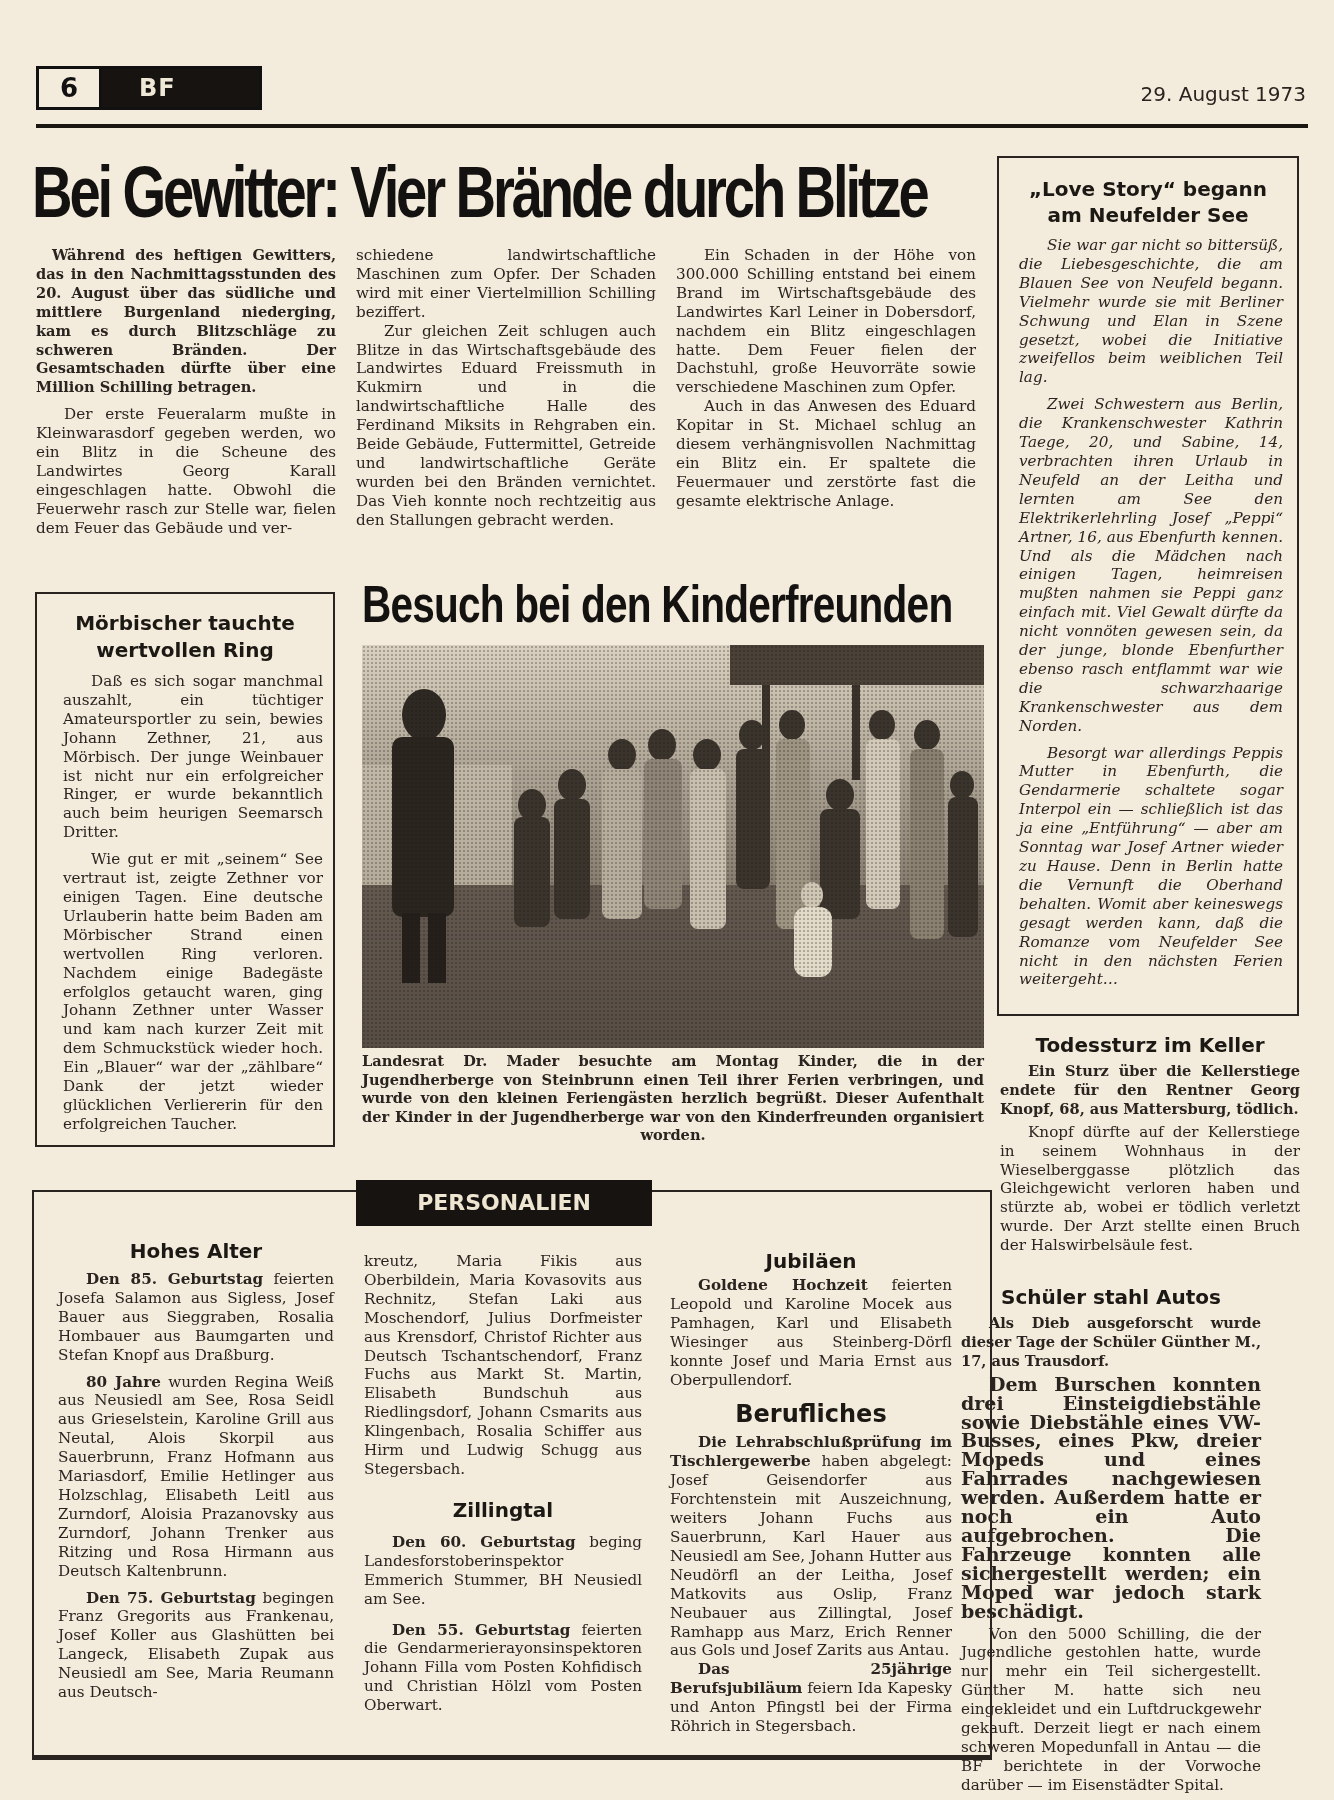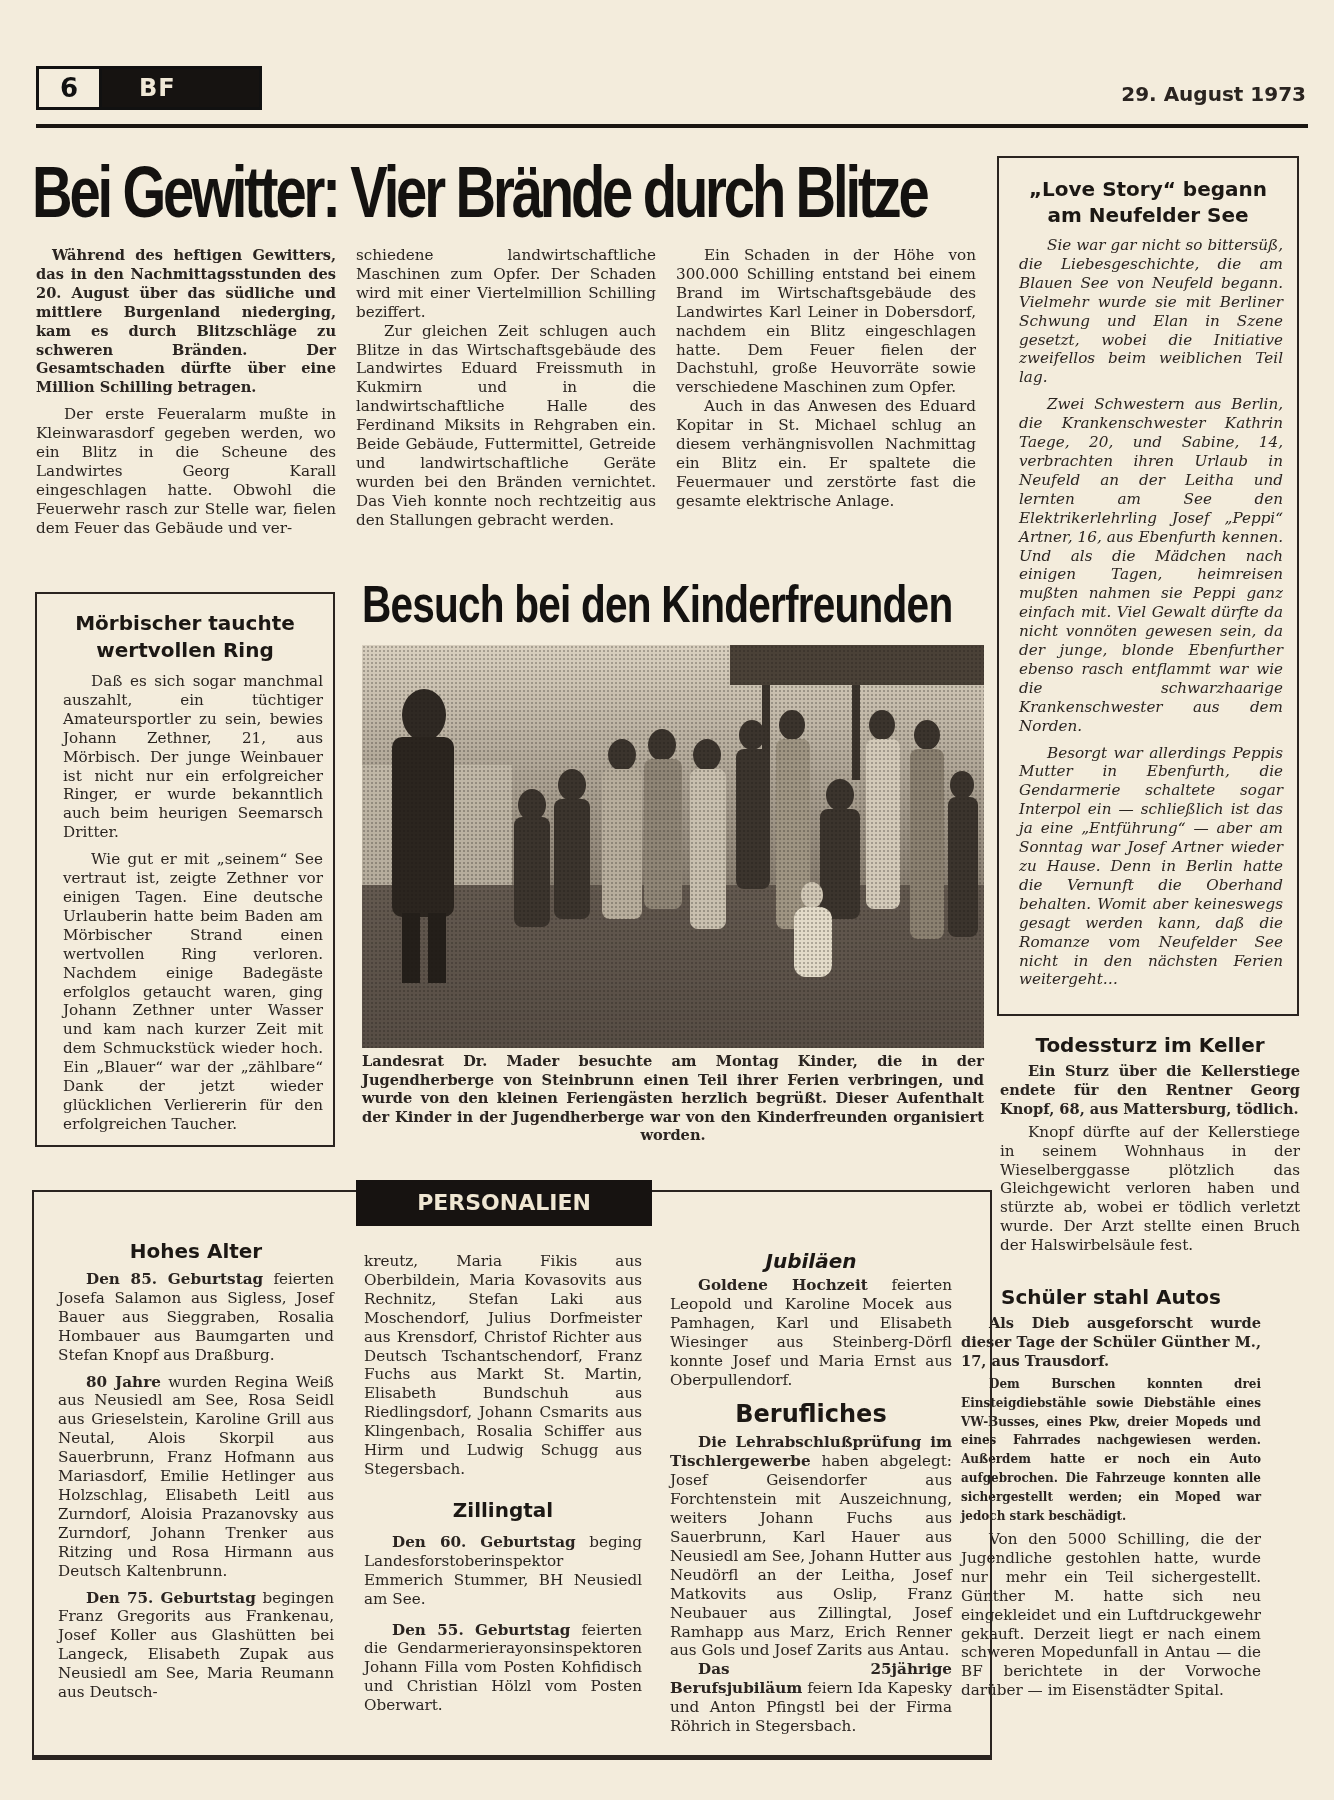--- a/index.html
+++ b/index.html
@@ -17,21 +17,21 @@
   .bold { font-weight: bold; }
   .ital { font-style: italic; }
   .head-sans { font-family: "DejaVu Sans", sans-serif; font-weight: bold; text-align: center; color: #1c1814; }
 
   
   #mast { left: 36px; top: 66px; width: 226px; height: 44px; border: 3px solid #111; background: #161311; box-sizing: border-box; }
   #mast .num { position: absolute; left: 0; top: 0; width: 60px; height: 38px; background: #f3ecdc; border-right: 3px solid #111;
                font-family: "DejaVu Sans", sans-serif; font-weight: bold; font-size: 26px; line-height: 38px; text-align: center; color: #111; }
   #mast .bf { position: absolute; left: 100px; top: 0; height: 38px; line-height: 38px;
               font-family: "DejaVu Sans", sans-serif; font-weight: bold; font-size: 24px; color: #f0e8d6; letter-spacing: 1px; }
-  #date { right: 28px; top: 82px; font-family: "DejaVu Sans", sans-serif; font-size: 20px; color: #2a2420; font-weight: bold; }
+  #date { right: 28px; top: 82px; font-family: "DejaVu Sans", sans-serif; font-size: 20px; color: #2a2420; }
   #rule-top { left: 36px; top: 124px; width: 1272px; height: 4px; background: #1a1612; }
 
   
   #hl { left: 32px; top: 152px; width: 960px; height: 80px;
         font-family: "Liberation Sans", sans-serif; font-weight: bold; font-size: 72px; line-height: 80px;
         letter-spacing: -4px; color: #141210; transform: scaleX(0.78); transform-origin: left top; white-space: nowrap; }
 
   
   .box { border: 2px solid #2a2420; box-sizing: border-box; }
   #box-love { left: 997px; top: 156px; width: 302px; height: 860px; }
@@ -146,21 +146,21 @@
   <div class="txt">
     <p class="bold" style="font-size:14.6px;">Ein Sturz über die Kellerstiege endete für den Rentner Georg Knopf, 68, aus Mattersburg, tödlich.</p>
     <p style="margin-top:4px">Knopf dürfte auf der Kellerstiege in seinem Wohnhaus in der Wieselberggasse plötzlich das Gleichgewicht verloren haben und stürzte ab, wobei er tödlich verletzt wurde. Der Arzt stellte einen Bruch der Halswirbelsäule fest.</p>
   </div>
 </div>
 
 <div class="abs" style="left:961px; top:1284px; width:300px;">
   <div class="head-sans" style="font-size:20px; line-height:26px; margin-bottom:4px;">Schüler stahl Autos</div>
   <div class="txt">
     <p class="bold" style="font-size:14.6px;">Als Dieb ausgeforscht wurde dieser Tage der Schüler Günther M., 17, aus Trausdorf.</p>
-    <p class="bold" style="font-size:12px; margin-top:4px;">Dem Burschen konnten drei Einsteigdiebstähle sowie Diebstähle eines VW-Busses, eines Pkw, dreier Mopeds und eines Fahrrades nachgewiesen werden. Außerdem hatte er noch ein Auto aufgebrochen. Die Fahrzeuge konnten alle sichergestellt werden; ein Moped war jedoch stark beschädigt.</p>
+    <p class="bold" style="font-size:19px; margin-top:4px;">Dem Burschen konnten drei Einsteigdiebstähle sowie Diebstähle eines VW-Busses, eines Pkw, dreier Mopeds und eines Fahrrades nachgewiesen werden. Außerdem hatte er noch ein Auto aufgebrochen. Die Fahrzeuge konnten alle sichergestellt werden; ein Moped war jedoch stark beschädigt.</p>
     <p style="margin-top:4px">Von den 5000 Schilling, die der Jugendliche gestohlen hatte, wurde nur mehr ein Teil sichergestellt. Günther M. hatte sich neu eingekleidet und ein Luftdruckgewehr gekauft. Derzeit liegt er nach einem schweren Mopedunfall in Antau — die BF berichtete in der Vorwoche darüber — im Eisenstädter Spital.</p>
   </div>
 </div>
 
 <div id="box-pers" class="abs box"></div>
 <div id="pers-label" class="abs">PERSONALIEN</div>
 
 <div class="abs txt" style="left:58px; top:1238px; width:276px;">
   <div class="head-sans" style="font-size:20px; line-height:26px; margin-bottom:6px;">Hohes Alter</div>
   <p><b>Den 85. Geburtstag</b><span> feierten Josefa Salamon aus Sigless, Josef Bauer aus Sieggraben, Rosalia Hombauer aus Baumgarten und Stefan Knopf aus Draßburg.</span></p>
@@ -169,18 +169,18 @@
 </div>
 
 <div class="abs txt" style="left:364px; top:1252px; width:278px;">
   <p style="text-indent:0">kreutz, Maria Fikis aus Oberbildein, Maria Kovasovits aus Rechnitz, Stefan Laki aus Moschendorf, Julius Dorfmeister aus Krensdorf, Christof Richter aus Deutsch Tschantschendorf, Franz Fuchs aus Markt St. Martin, Elisabeth Bundschuh aus Riedlingsdorf, Johann Csmarits aus Klingenbach, Rosalia Schiffer aus Hirm und Ludwig Schugg aus Stegersbach.</p>
   <div class="head-sans" style="font-size:20px; line-height:26px; margin:18px 0 10px;">Zillingtal</div>
   <p><b>Den 60. Geburtstag</b><span> beging Landesforstoberinspektor Emmerich Stummer, BH Neusiedl am See.</span></p>
   <p style="margin-top:12px"><b>Den 55. Geburtstag</b><span> feierten die Gendarmerierayonsinspektoren Johann Filla vom Posten Kohfidisch und Christian Hölzl vom Posten Oberwart.</span></p>
 </div>
 
 <div class="abs txt" style="left:670px; top:1248px; width:282px;">
-  <div class="head-sans" style="font-size:20px; line-height:26px; margin-bottom:2px;font-style:italic;">Jubiläen</div>
+  <div class="head-sans" style="font-size:20px; line-height:26px; margin-bottom:2px;">Jubiläen</div>
   <p><b>Goldene Hochzeit</b><span> feierten Leopold und Karoline Mocek aus Pamhagen, Karl und Elisabeth Wiesinger aus Steinberg-Dörfl konnte Josef und Maria Ernst aus Oberpullendorf.</span></p>
   <div class="head-sans" style="font-size:24px; line-height:26px; margin:12px 0 6px;">Berufliches</div>
   <p><b>Die Lehrabschlußprüfung im Tischlergewerbe</b><span> haben abgelegt: Josef Geisendorfer aus Forchtenstein mit Auszeichnung, weiters Johann Fuchs aus Sauerbrunn, Karl Hauer aus Neusiedl am See, Johann Hutter aus Neudörfl an der Leitha, Josef Matkovits aus Oslip, Franz Neubauer aus Zillingtal, Josef Ramhapp aus Marz, Erich Renner aus Gols und Josef Zarits aus Antau.</span></p>
   <p style="margin-top:0"><b>Das 25jährige Berufsjubiläum</b><span> feiern Ida Kapesky und Anton Pfingstl bei der Firma Röhrich in Stegersbach.</span></p>
 </div>
 
 </body></html>

